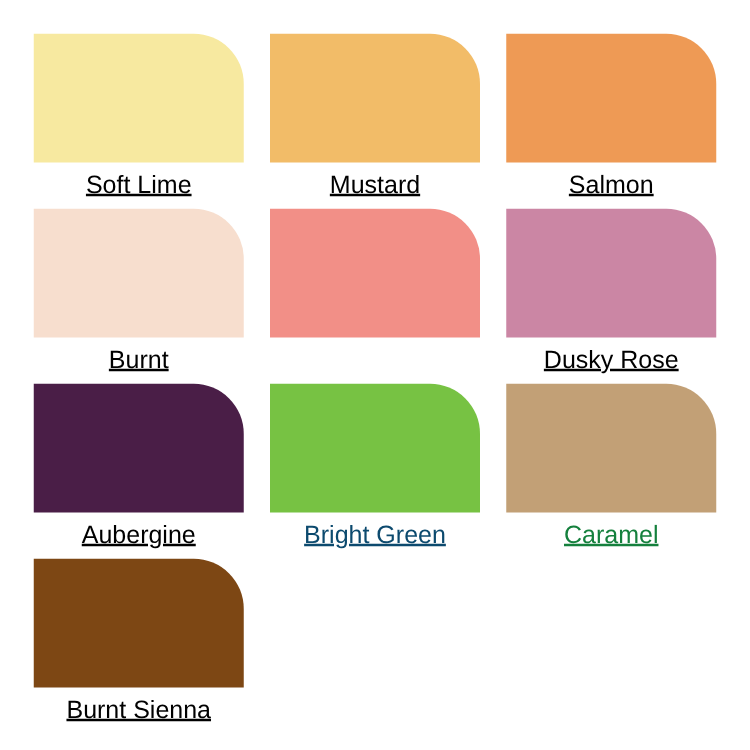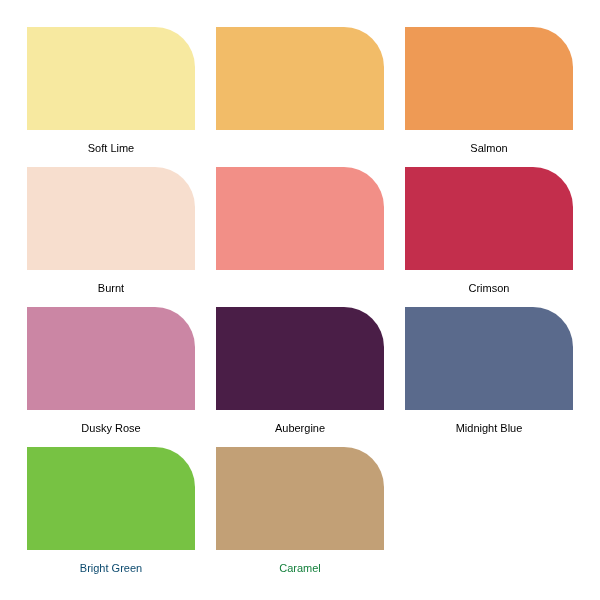--- a/index.html
+++ b/index.html
@@ -41,65 +41,63 @@
     border-radius: 0 40px 0 0;
     flex: none;
   }
 
   .swatch-label {
     width: 168px;
     height: 37px;
     line-height: 37px;
     text-align: center;
     color: #000000;
-    font-size: 11px;
+    font-size: 20px;
     font-family: "Liberation Sans", sans-serif;
     white-space: nowrap;
     overflow: hidden;
+    text-decoration: underline;
   }
 </style>
 </head>
 <body style="background: rgb(255, 255, 255);">
 
 <div id="palette-grid">
     <div class="swatch-cell">
       <div class="swatch-chip" style="background: rgb(247, 233, 160);"></div>
       <div class="swatch-label" style="color: rgb(0, 0, 0);">Soft Lime</div>
     </div>
     <div class="swatch-cell">
       <div class="swatch-chip" style="background: rgb(242, 188, 104);"></div>
+      <div class="swatch-label" style="color: rgb(0, 0, 0);">Mustard</div>
     </div>
     <div class="swatch-cell">
       <div class="swatch-chip" style="background: rgb(238, 154, 85);"></div>
       <div class="swatch-label" style="color: rgb(0, 0, 0);">Salmon</div>
     </div>
     <div class="swatch-cell">
       <div class="swatch-chip" style="background: rgb(247, 222, 206);"></div>
       <div class="swatch-label" style="color: rgb(0, 0, 0);">Burnt</div>
     </div>
     <div class="swatch-cell">
       <div class="swatch-chip" style="background: rgb(242, 143, 135);"></div>
     </div>
     <div class="swatch-cell">
-      <div class="swatch-chip" style="background: rgb(195, 46, 76);"></div>
-      <div class="swatch-label" style="color: rgb(0, 0, 0);">Crimson</div>
-    </div>
-    <div class="swatch-cell">
       <div class="swatch-chip" style="background: rgb(203, 134, 164);"></div>
       <div class="swatch-label" style="color: rgb(0, 0, 0);">Dusky Rose</div>
     </div>
     <div class="swatch-cell">
       <div class="swatch-chip" style="background: rgb(74, 30, 71);"></div>
       <div class="swatch-label" style="color: rgb(0, 0, 0);">Aubergine</div>
-    </div>
-    <div class="swatch-cell">
-      <div class="swatch-chip" style="background: rgb(90, 106, 140);"></div>
-      <div class="swatch-label" style="color: rgb(0, 0, 0);">Midnight Blue</div>
     </div>
     <div class="swatch-cell">
       <div class="swatch-chip" style="background: rgb(119, 194, 67);"></div>
       <div class="swatch-label" style="color: #0c4a6e;">Bright Green</div>
     </div>
     <div class="swatch-cell">
       <div class="swatch-chip" style="background: rgb(194, 160, 118);"></div>
       <div class="swatch-label" style="color: #15803d;">Caramel</div>
     </div>
+    <div class="swatch-cell">
+      <div class="swatch-chip" style="background: rgb(125, 71, 20);"></div>
+      <div class="swatch-label" style="color: rgb(0, 0, 0);">Burnt Sienna</div>
+    </div>
   </div>
 
 </body></html>

